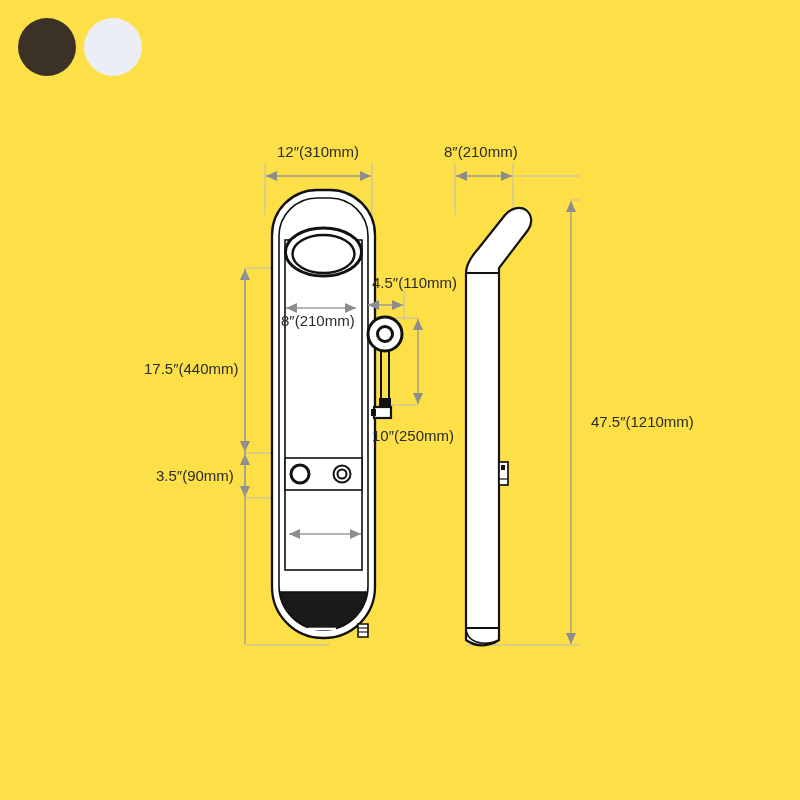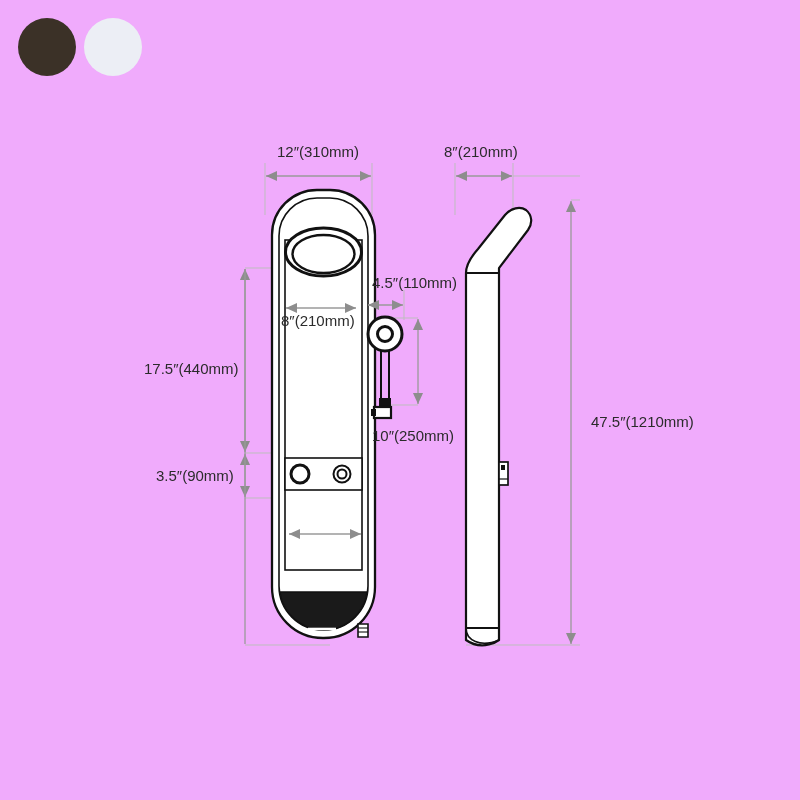--- a/index.html
+++ b/index.html
@@ -10,21 +10,21 @@
     width: 800px;
     height: 800px;
     background: #f5f5f5;
     font-family: "Liberation Sans", sans-serif;
     overflow: hidden;
   }
   #stage {
     position: relative;
     width: 800px;
     height: 800px;
-    background: #f0abfc;
+    background: #fde047;
   }
   .swatches {
     position: absolute;
     left: 18px;
     top: 18px;
     display: flex;
     gap: 8px;
     align-items: center;
   }
   .swatch {

